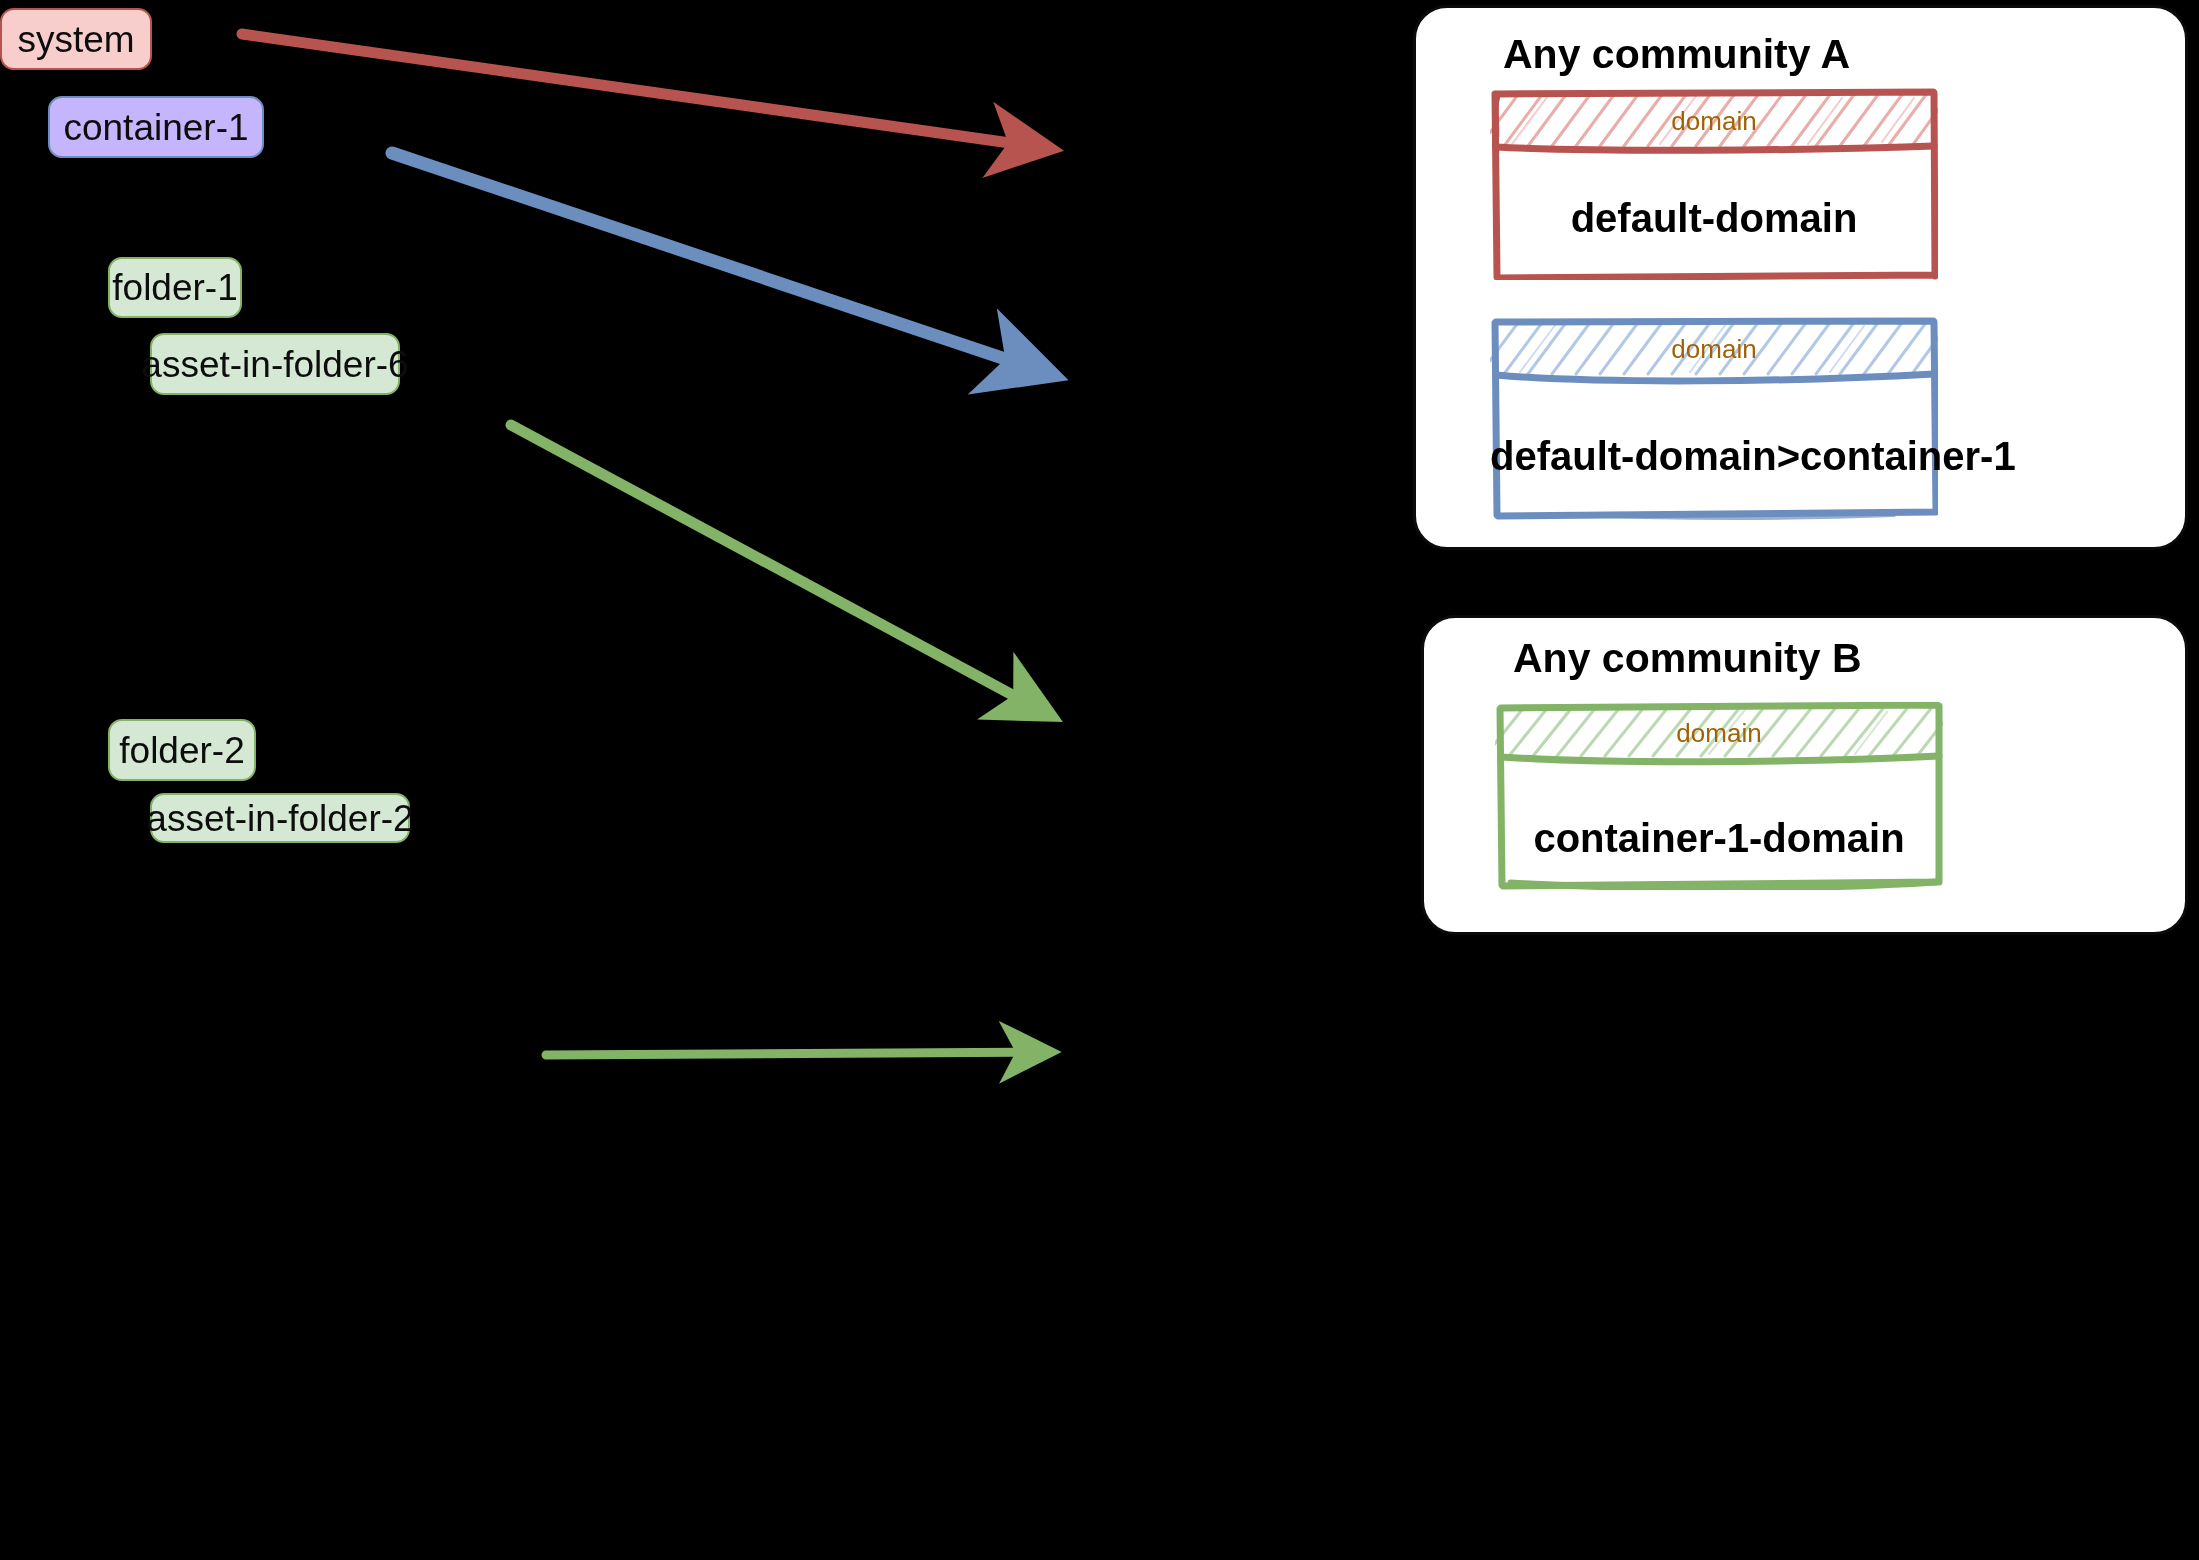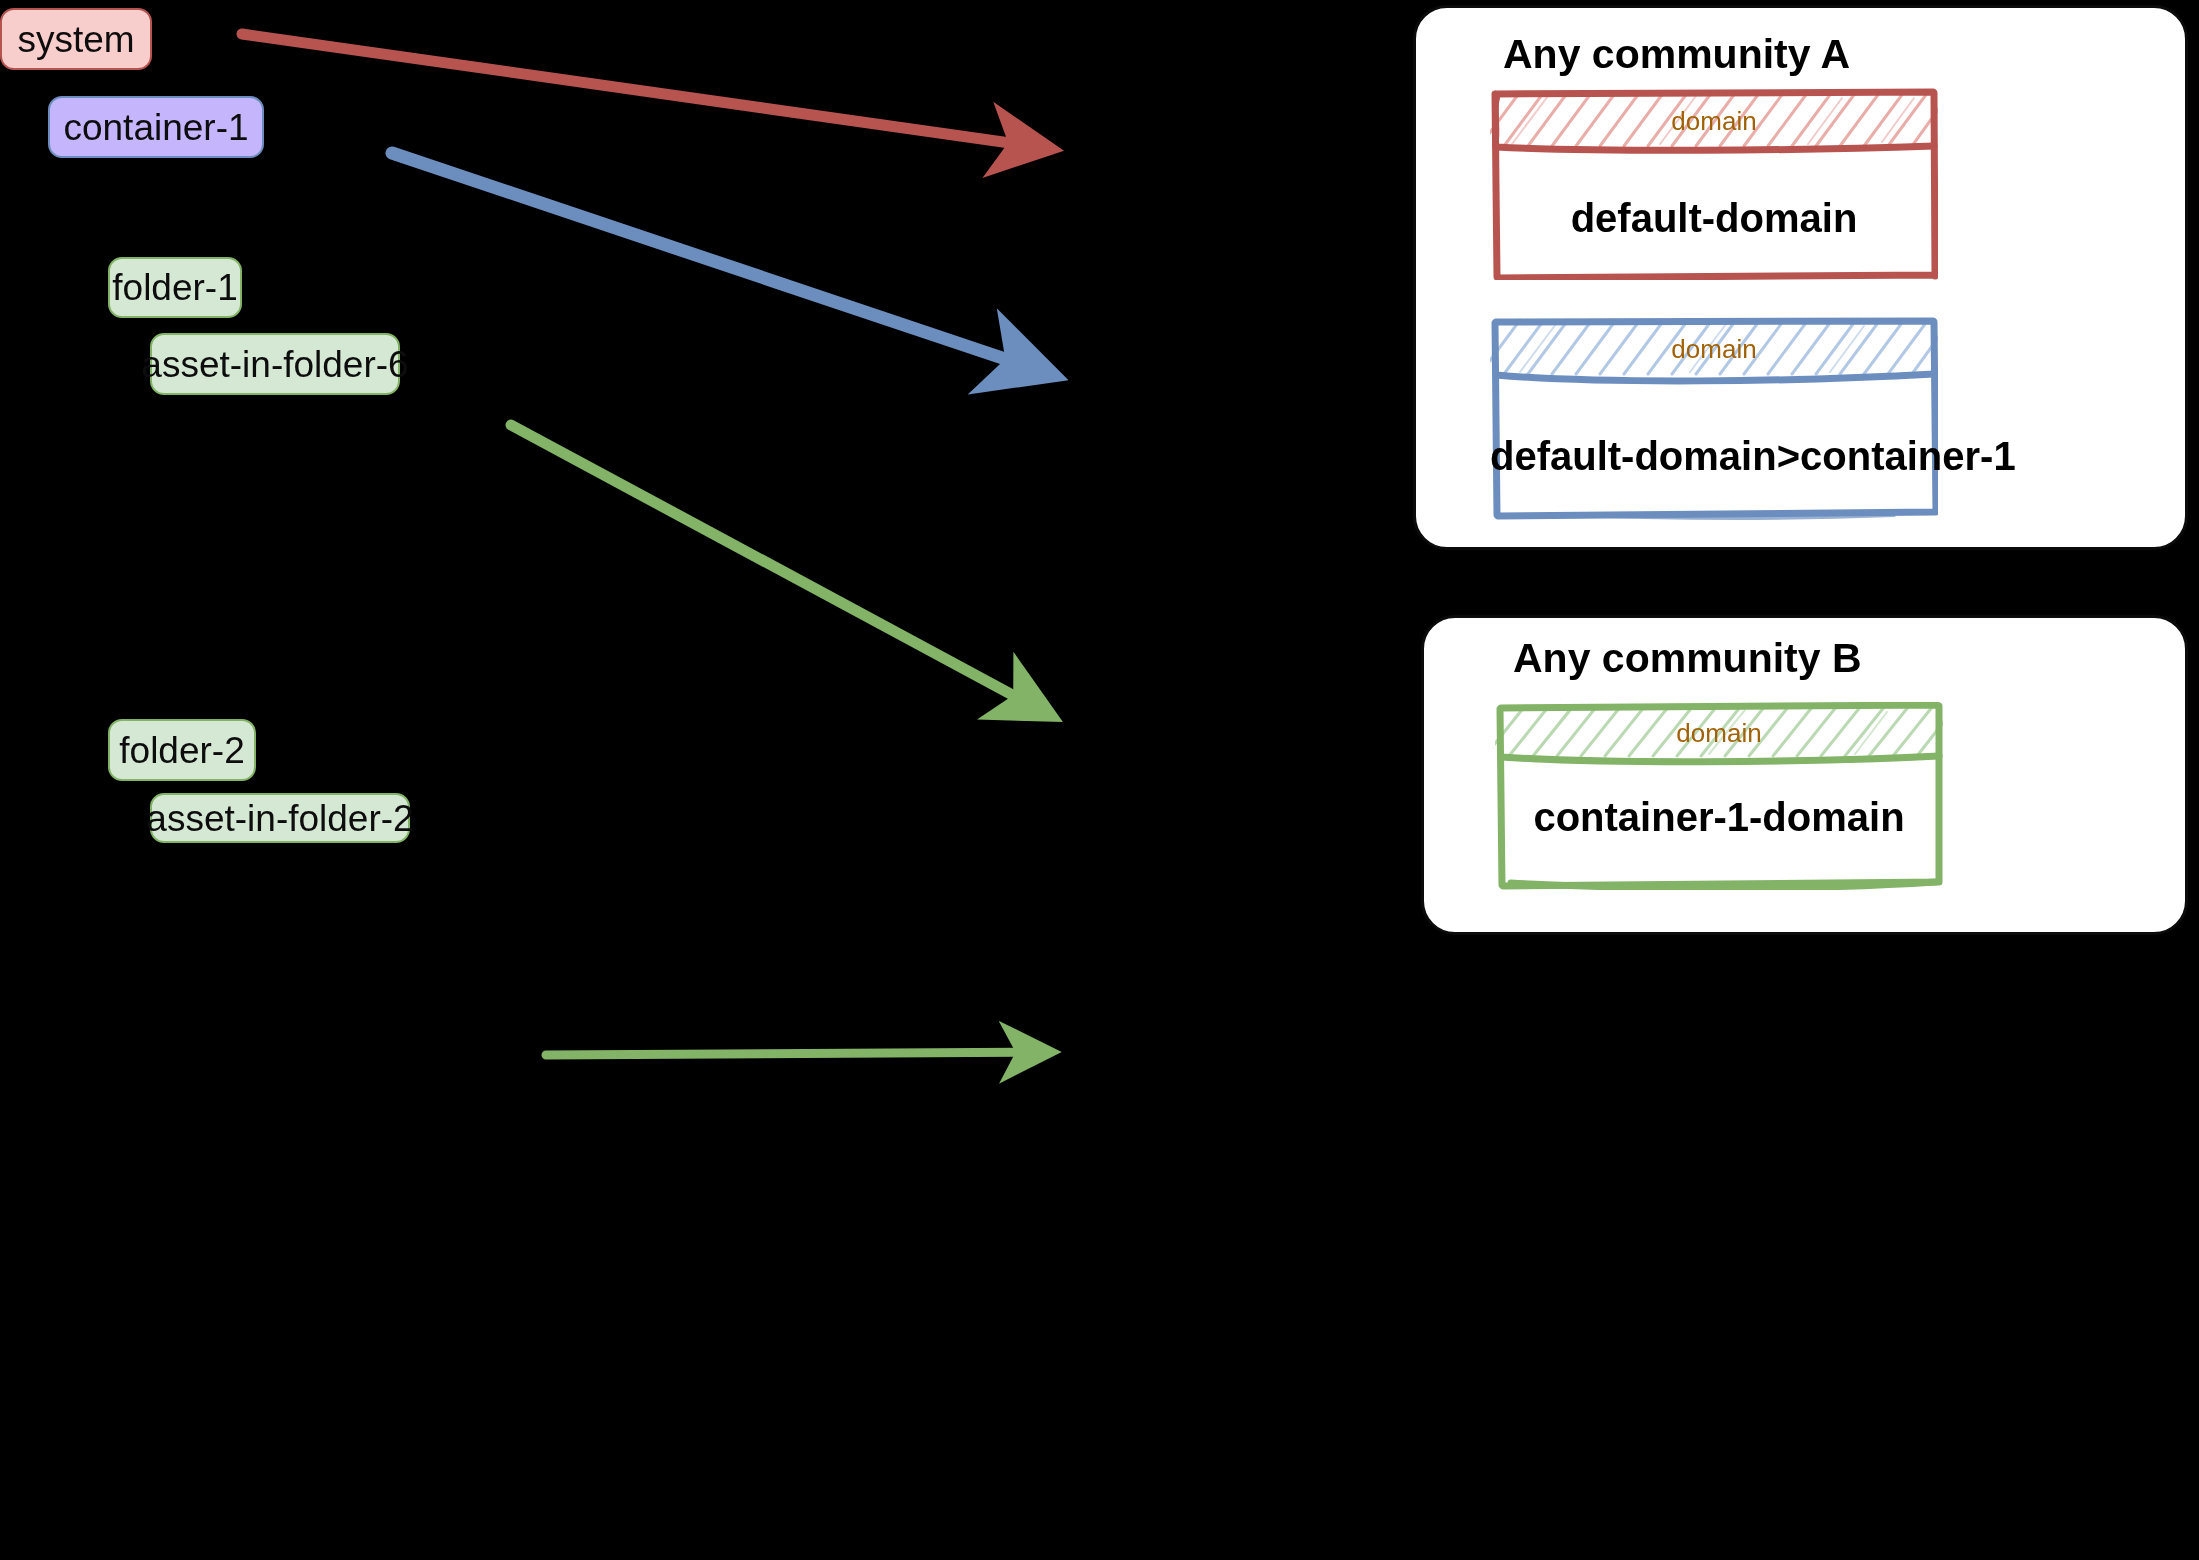--- a/index.html
+++ b/index.html
@@ -246,16 +246,16 @@
       <g stroke="#b7d7ae" stroke-width="2" stroke-linecap="round" opacity="0.6">
         <line x1="40" y1="52" x2="76" y2="8"></line>
         <line x1="214" y1="52" x2="250" y2="8"></line>
         <line x1="360" y1="52" x2="392" y2="10"></line>
       </g>
       <path d="M 6 6 L 442 3 M 444 4 L 444 180 M 444 180 L 8 184 M 7 183 L 5 7" fill="none" stroke="#82b366" stroke-width="7" stroke-linejoin="round" stroke-linecap="round"></path>
       <path d="M 6 55 C 110 62, 300 61, 444 54" fill="none" stroke="#82b366" stroke-width="7" stroke-linecap="round"></path>
       <path d="M 16 181 C 150 188, 320 188, 440 180" fill="none" stroke="#82b366" stroke-width="7" stroke-linecap="round"></path>
     </svg>
     <div class="domain-head-label" style="top:18px;">domain</div>
-    <div class="domain-body-label" style="top:95px;">container-1-domain</div>
+    <div class="domain-body-label" style="top:116px;">container-1-domain</div>
   </div>
 
 </div>
 
 </body></html>

